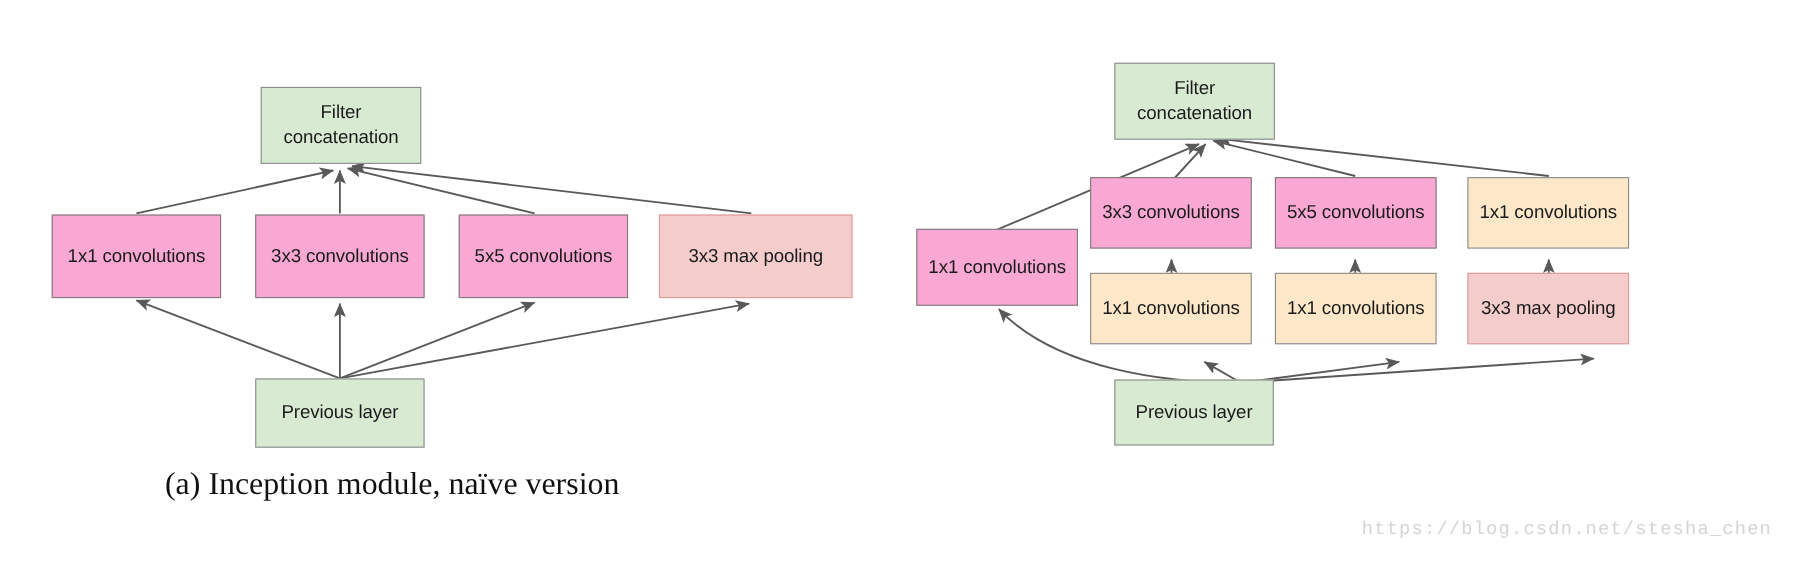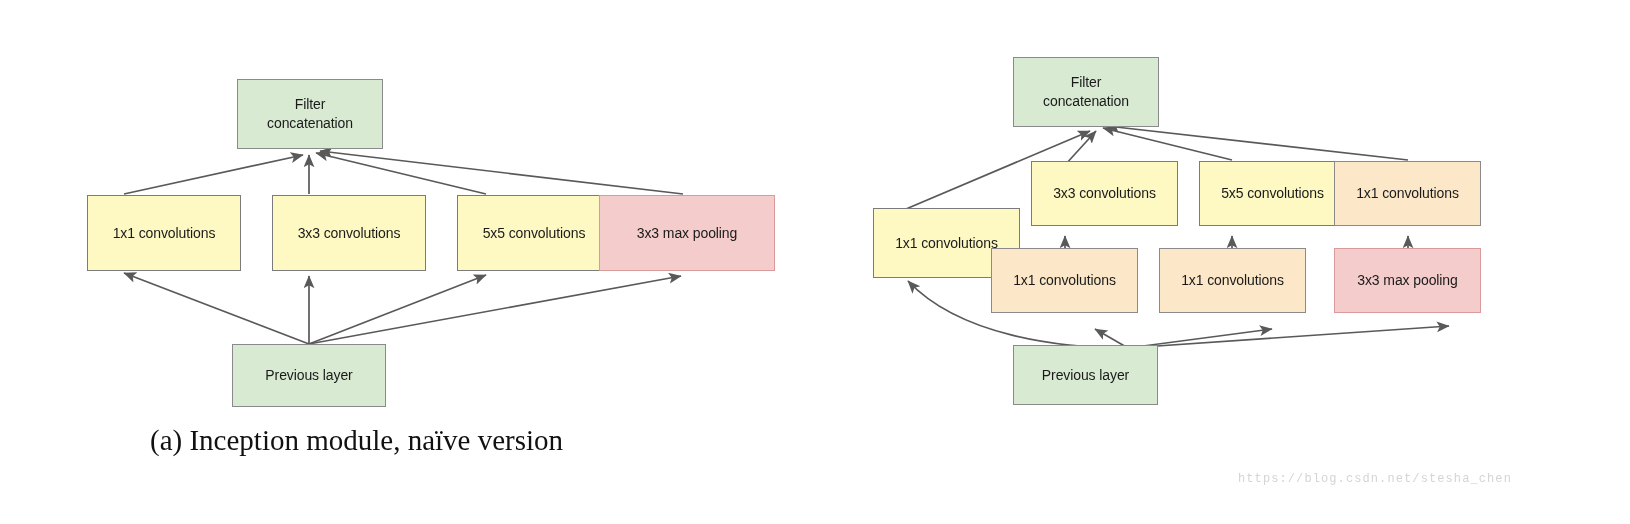--- a/index.html
+++ b/index.html
@@ -29,43 +29,43 @@
   }
   .node {
     position: absolute;
     box-sizing: border-box;
     border: 1.6px solid #7f7f7f;
     display: flex;
     align-items: center;
     justify-content: center;
     text-align: center;
     font-family: "Liberation Sans", sans-serif;
-    font-size: 14px;
+    font-size: 17px;
     line-height: 1.35;
     color: #1a1a1a;
     letter-spacing: -0.1px;
     z-index: 3;
   }
   .node.green  { background: #d9ead3; border-color: #8a8a8a; }
-  .node.blue   { background: #fef9c3; border-color: #7b7b7b; margin-left: 40px; }
+  .node.blue   { background: #f9a8d4; border-color: #7b7b7b; }
   .node.pink   { background: #f4cccc; border-color: #d79b9b; justify-content: center; }
   .node.yellow { background: #fce7c8; border-color: #8a8a8a; }
 
   .caption {
     position: absolute;
     font-family: "Liberation Serif", serif;
     font-size: 29px;
     color: #111111;
     white-space: nowrap;
     z-index: 4;
   }
   .watermark {
     position: absolute;
     font-family: "Liberation Mono", monospace;
-    font-size: 12px;
+    font-size: 17px;
     color: #d4d4d4;
     letter-spacing: 1.1px;
     white-space: nowrap;
     z-index: 4;
   }
 </style>
 </head>
 <body>
 
 <div id="stage">

